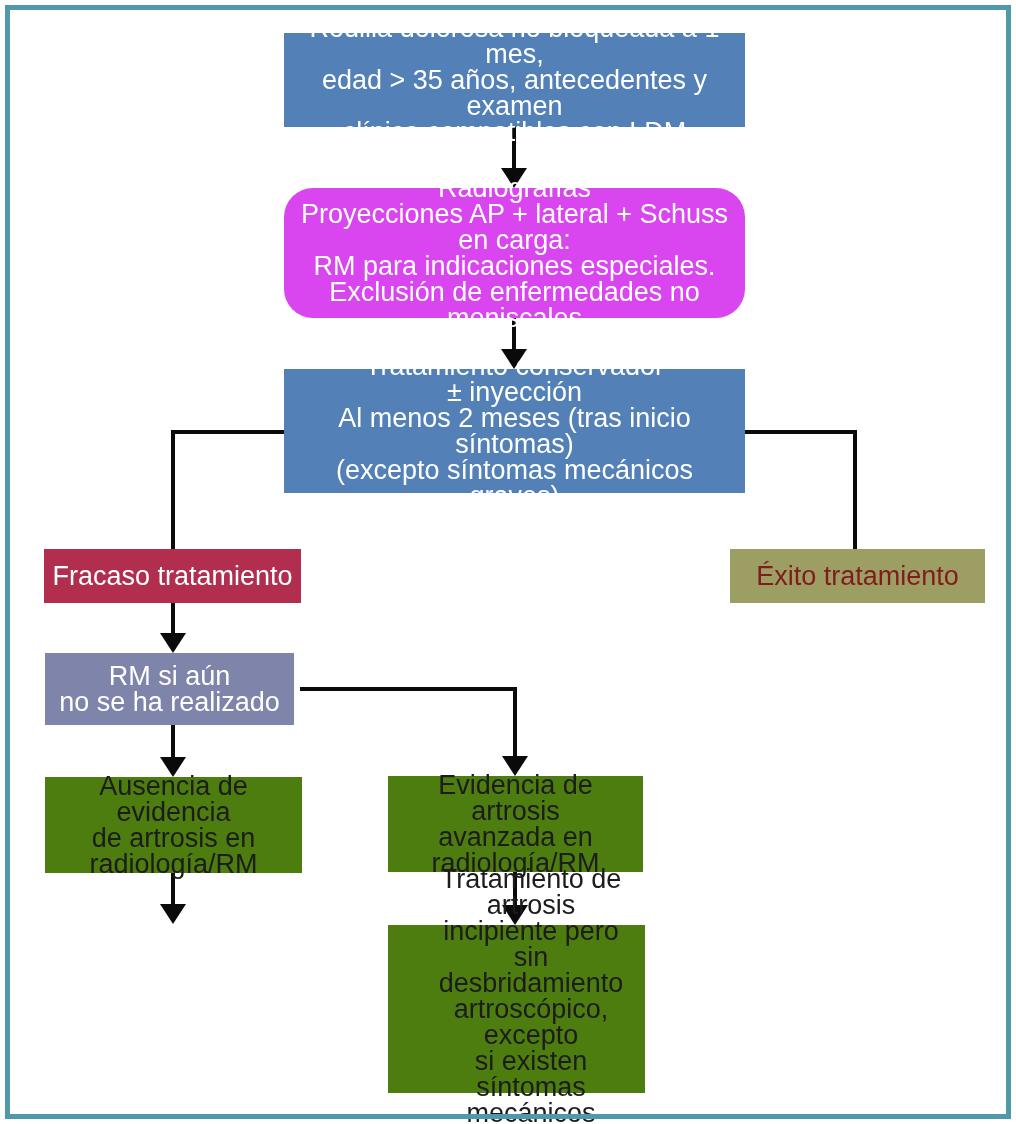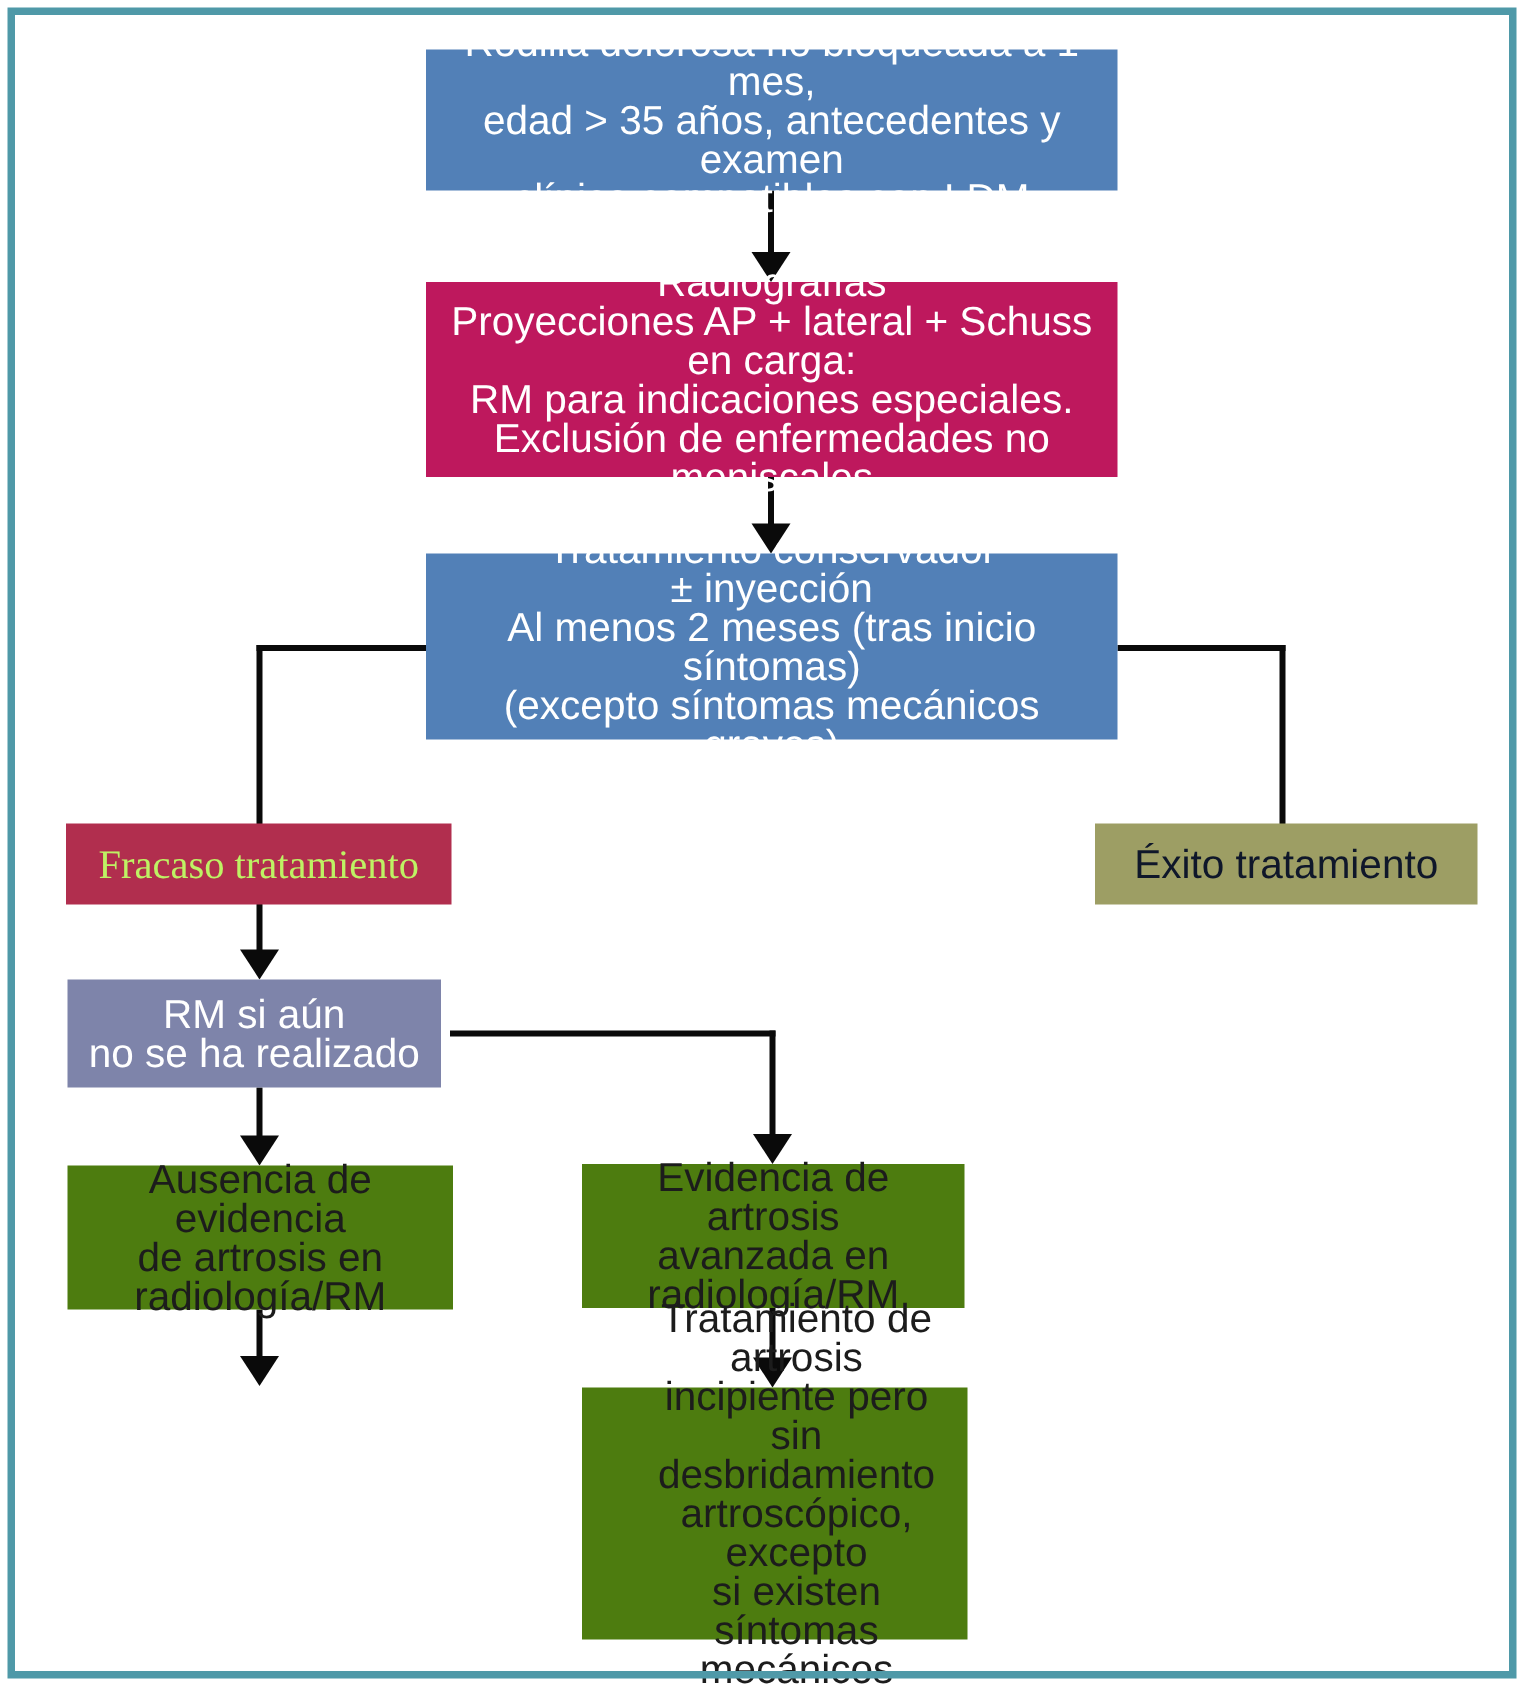--- a/index.html
+++ b/index.html
@@ -10,24 +10,24 @@
   .frame{
     position:absolute;left:5px;top:5px;right:5px;bottom:5px;
     border:5px solid #4f99a8;pointer-events:none;
   }
   .node{
     position:absolute;display:flex;align-items:center;justify-content:center;
     text-align:center;font-size:27px;line-height:26px;
     white-space:pre-line;box-sizing:border-box;padding:2px 6px;
   }
   .node-blue{background:#5280b7;color:#ffffff;}
-  .node-slate{background:#be185d;color:#ffffff;}
+  .node-slate{background:#d946ef;color:#ffffff;border-radius:29px;}
   .node-periwinkle{background:#7e84aa;color:#ffffff;}
-  .node-red{background:#b12e4e;color:#bef264;font-family:Liberation Serif, serif;}
-  .node-olive{background:#9d9e64;color:#0f172a;}
+  .node-red{background:#b12e4e;color:#ffffff;}
+  .node-olive{background:#9d9e64;color:#7f1d1d;}
   .node-gray{background:#4d7c0f;color:#1c1c1c;}
   .vline,.hline{position:absolute;background:#0a0a0a;}
   .vline{width:4px;}
   .hline{height:4px;}
   .arrowhead{
     position:absolute;width:0;height:0;
     border-left:13px solid transparent;border-right:13px solid transparent;
     border-top:20px solid #0a0a0a;
   }
   

